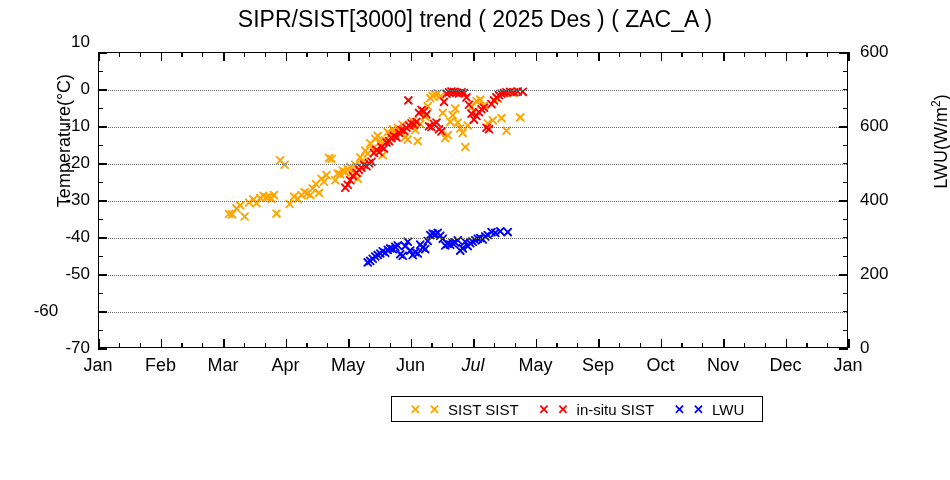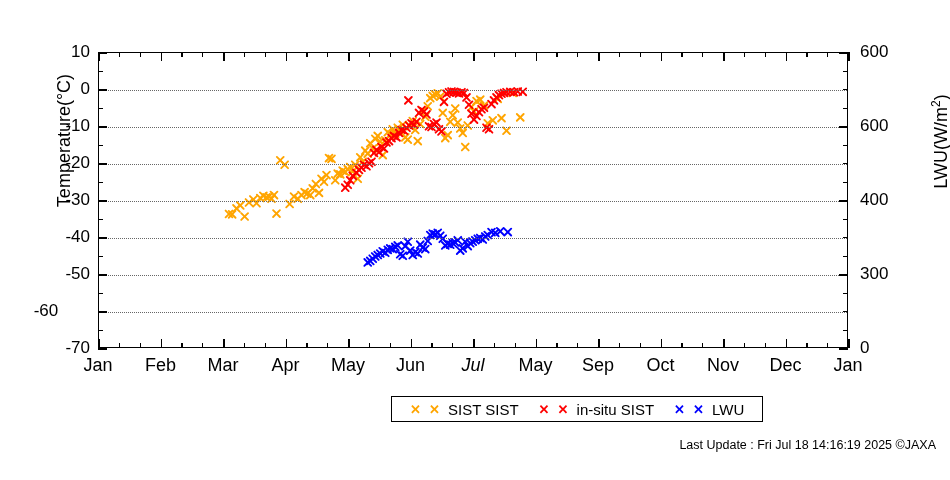--- a/index.html
+++ b/index.html
@@ -143,20 +143,21 @@
     height: 296px;
     overflow: visible;
     pointer-events: none;
   }
 </style>
 </head>
 <body>
 
 <div id="figure">
 
+  <div class="chart-title">SIPR/SIST[3000] trend ( 2025 Des ) ( ZAC_A )</div>
 
   <div class="plot-frame" id="plot-frame">
     <svg class="markers" id="marker-layer" viewBox="0 0 750 296" preserveAspectRatio="none">
         <g stroke="#FFA500" stroke-width="1.9" stroke-linecap="round">
           <line x1="126.6" y1="157.54999999999998" x2="133.4" y2="164.35"></line>
           <line x1="126.6" y1="164.35" x2="133.4" y2="157.54999999999998"></line>
           <line x1="129.725" y1="157.92000000000002" x2="136.525" y2="164.72000000000003"></line>
           <line x1="129.725" y1="164.72000000000003" x2="136.525" y2="157.92000000000002"></line>
           <line x1="134.1" y1="152" x2="140.9" y2="158.8"></line>
           <line x1="134.1" y1="158.8" x2="140.9" y2="152"></line>
@@ -605,21 +606,21 @@
   <div class="gridline" style="top: 37px;"></div>
       <div class="gridline" style="top: 74px;"></div>
       <div class="gridline" style="top: 111px;"></div>
       <div class="gridline" style="top: 148px;"></div>
       <div class="gridline" style="top: 185px;"></div>
       <div class="gridline" style="top: 222px;"></div>
       <div class="gridline" style="top: 259px;"></div>
     </div>
 
   <div id="axis-decor">
-      <div class="ytick-label" style="left: 2px; width: 88px; top: 43px;">10</div>
+      <div class="ytick-label" style="left: 2px; width: 88px; top: 33px;">10</div>
       <div class="tick" style="left: 98px; top: 52px; width: 9px; height: 1.6px;"></div>
       <div class="ytick-label" style="left: 2px; width: 88px; top: 80px;">0</div>
       <div class="tick" style="left: 98px; top: 89px; width: 9px; height: 1.6px;"></div>
       <div class="ytick-label" style="left: 2px; width: 88px; top: 117px;">-10</div>
       <div class="tick" style="left: 98px; top: 126px; width: 9px; height: 1.6px;"></div>
       <div class="ytick-label" style="left: 2px; width: 88px; top: 154px;">-20</div>
       <div class="tick" style="left: 98px; top: 163px; width: 9px; height: 1.6px;"></div>
       <div class="ytick-label" style="left: 2px; width: 88px; top: 191px;">-30</div>
       <div class="tick" style="left: 98px; top: 200px; width: 9px; height: 1.6px;"></div>
       <div class="ytick-label" style="left: 2px; width: 88px; top: 228px;">-40</div>
@@ -637,21 +638,21 @@
       <div class="tick" style="left: 98px; top: 181.5px; width: 5px; height: 1.4px;"></div>
       <div class="tick" style="left: 98px; top: 144.5px; width: 5px; height: 1.4px;"></div>
       <div class="tick" style="left: 98px; top: 107.5px; width: 5px; height: 1.4px;"></div>
       <div class="tick" style="left: 98px; top: 70.5px; width: 5px; height: 1.4px;"></div>
       <div class="ytick-label-right" style="left: 860px; top: 43px;">600</div>
       <div class="tick" style="left: 839px; top: 52px; width: 9px; height: 1.6px;"></div>
       <div class="ytick-label-right" style="left: 860px; top: 117px;">600</div>
       <div class="tick" style="left: 839px; top: 126px; width: 9px; height: 1.6px;"></div>
       <div class="ytick-label-right" style="left: 860px; top: 191px;">400</div>
       <div class="tick" style="left: 839px; top: 200px; width: 9px; height: 1.6px;"></div>
-      <div class="ytick-label-right" style="left: 860px; top: 265px;">300</div>
+      <div class="ytick-label-right" style="left: 860px; top: 265px;">200</div>
       <div class="tick" style="left: 839px; top: 274px; width: 9px; height: 1.6px;"></div>
       <div class="ytick-label-right" style="left: 860px; top: 339px;">0</div>
       <div class="tick" style="left: 839px; top: 348px; width: 9px; height: 1.6px;"></div>
       <div class="tick" style="left: 843px; top: 329.5px; width: 5px; height: 1.4px;"></div>
       <div class="tick" style="left: 843px; top: 311px; width: 5px; height: 1.4px;"></div>
       <div class="tick" style="left: 843px; top: 292.5px; width: 5px; height: 1.4px;"></div>
       <div class="tick" style="left: 843px; top: 255.5px; width: 5px; height: 1.4px;"></div>
       <div class="tick" style="left: 843px; top: 237px; width: 5px; height: 1.4px;"></div>
       <div class="tick" style="left: 843px; top: 218.5px; width: 5px; height: 1.4px;"></div>
       <div class="tick" style="left: 843px; top: 181.5px; width: 5px; height: 1.4px;"></div>
@@ -760,15 +761,14 @@
       <div class="legend-entry">
         <span class="legend-marks" style="color: rgb(255, 0, 0);">✕✕</span>
         <span class="legend-label">in-situ SIST</span>
       </div>
       <div class="legend-entry">
         <span class="legend-marks" style="color: rgb(0, 0, 255);">✕✕</span>
         <span class="legend-label">LWU</span>
       </div>
     </div>
 
-  <div class="footer">Last Update : Fri Jul 18 14:16:19 2025  ©JAXA</div>
 
 </div>
 
 </body></html>

